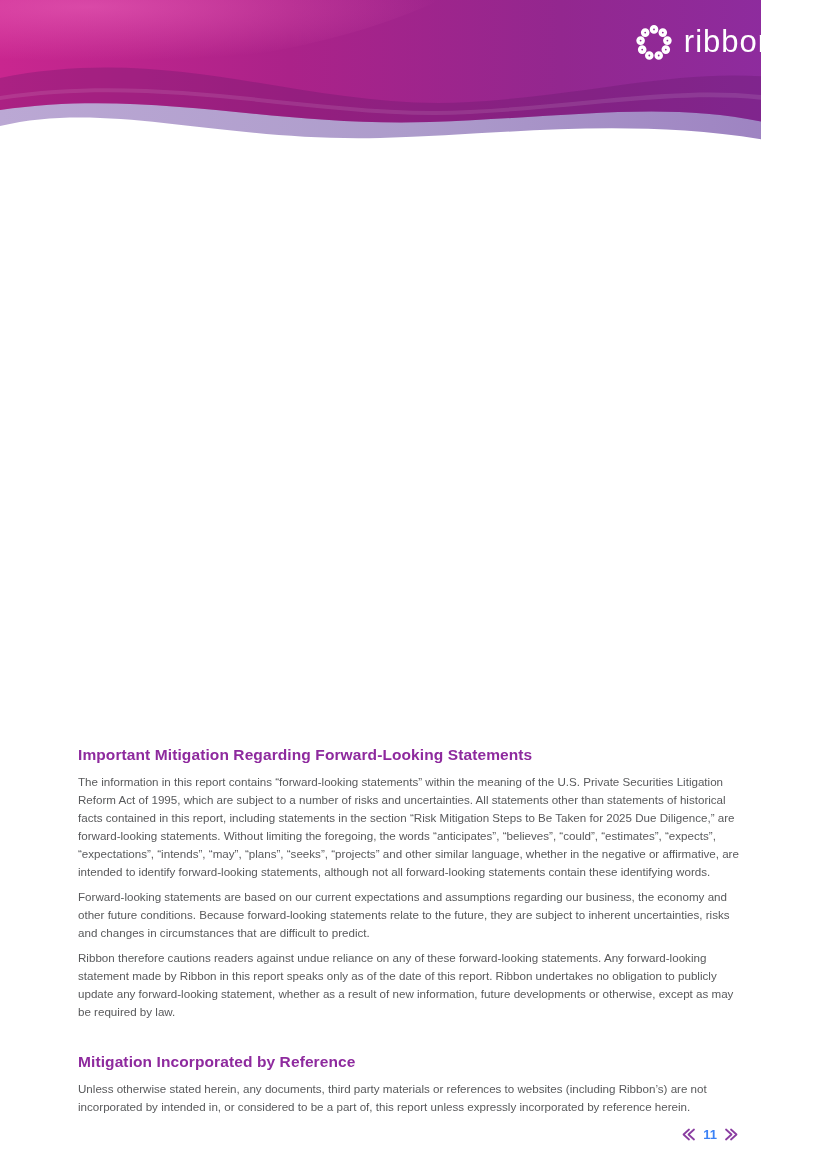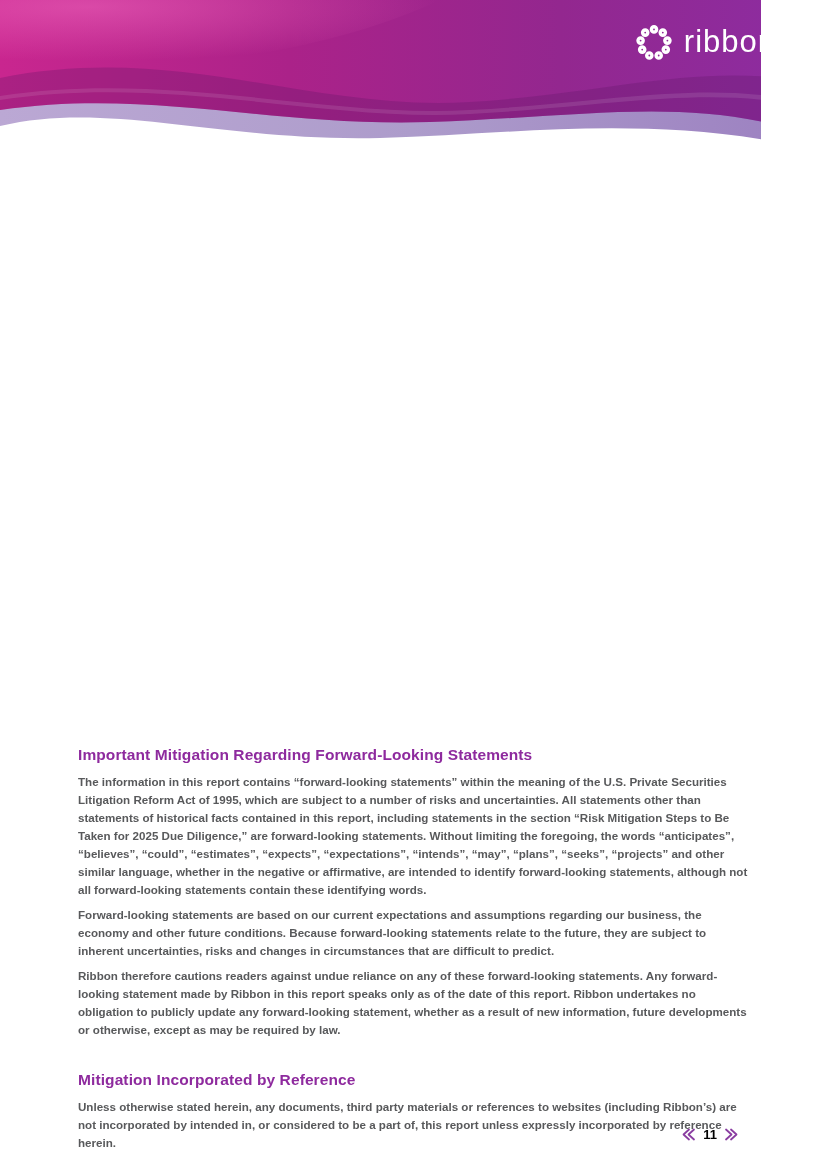--- a/index.html
+++ b/index.html
@@ -51,21 +51,20 @@
     font-weight: bold;
     margin-bottom: 9px;
     letter-spacing: 0.1px;
   }
   .content p {
     color: #58595b;
     font-size: 11.6px;
     line-height: 18px;
     margin-bottom: 7px;
     text-align: left;
-    font-weight: bold;
   }
   .section + .section { margin-top: 32px; }
 
   
   .footer {
     position: absolute;
     right: 22px;
     top: 1127px;
     display: flex;
     align-items: center;
@@ -163,21 +162,21 @@
 
     <button class="pager-arrow" aria-label="previous page">
       <svg width="15" height="13" viewBox="0 0 15 13">
         <g fill="none" stroke="#8a3da1" stroke-width="1.8" stroke-linecap="round" stroke-linejoin="round">
           <path d="M8,1.5 L2.5,6.5 L8,11.5"></path>
           <path d="M13,1.5 L7.5,6.5 L13,11.5"></path>
         </g>
       </svg>
     </button>
 
-    <span class="page-number" style="color:#000000">11</span>
+    <span class="page-number" style="color:#3b82f6">11</span>
 
     <button class="pager-arrow" aria-label="next page">
       <svg width="15" height="13" viewBox="0 0 15 13">
         <g fill="none" stroke="#8a3da1" stroke-width="1.8" stroke-linecap="round" stroke-linejoin="round">
           <path d="M7,1.5 L12.5,6.5 L7,11.5"></path>
           <path d="M2,1.5 L7.5,6.5 L2,11.5"></path>
         </g>
       </svg>
     </button>
   </div>

